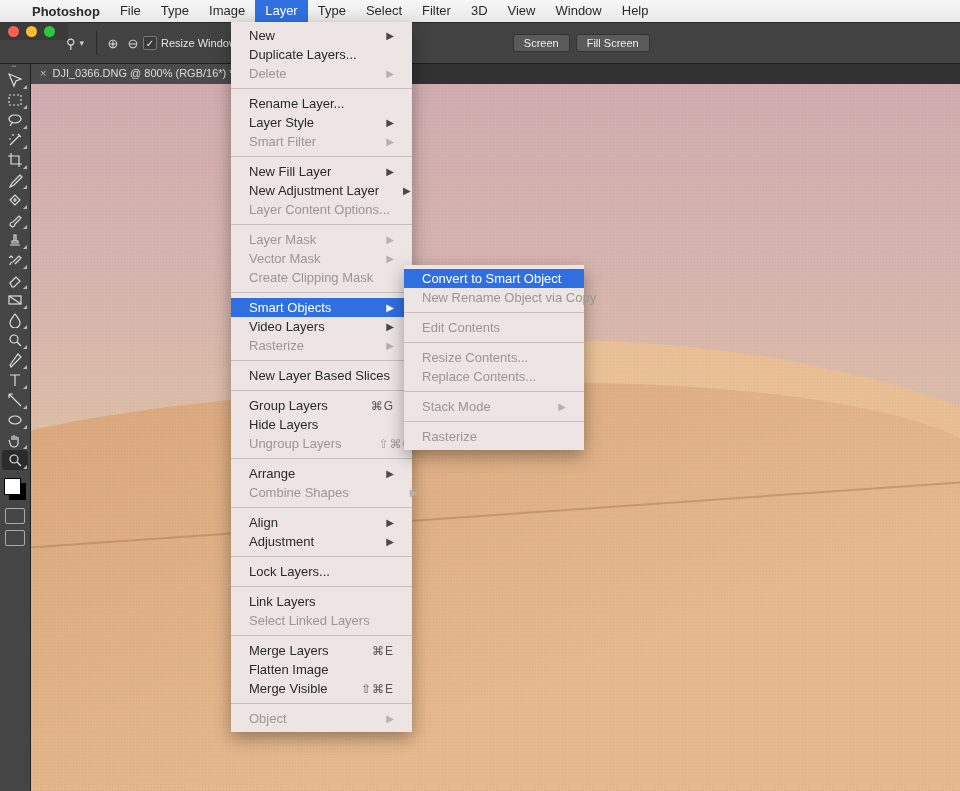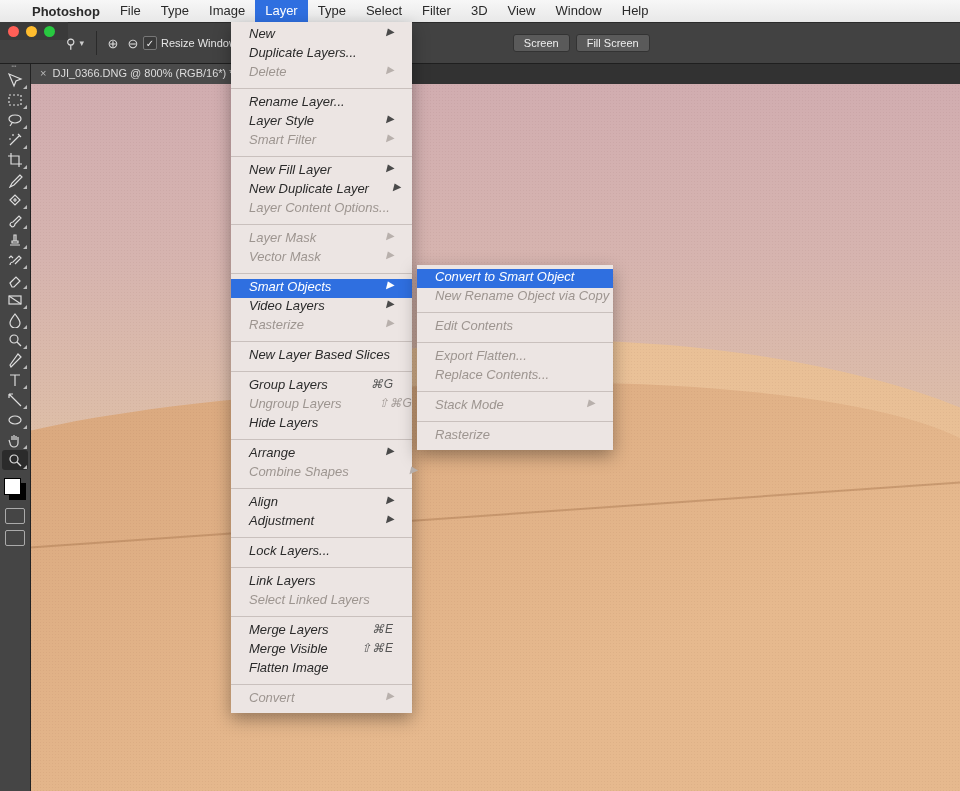--- a/index.html
+++ b/index.html
@@ -41,31 +41,31 @@
   .doctab{display:flex;align-items:center;gap:6px;padding:0 10px;height:22px;background:#4a4a4a;}
   .xclose{font-size:11px;color:#bbb;}
   .canvas{position:absolute;left:30px;top:84px;width:930px;height:707px;overflow:hidden;z-index:5;}
   .sky{position:absolute;inset:0;background:linear-gradient(180deg,#d1adb0 0%,#d6b4af 25%,#dcbca9 45%,#e2c4a4 60%);}
   .dune1{position:absolute;left:-80px;right:-40px;top:300px;height:500px;background:linear-gradient(160deg,#d9a77d 0%,#e6b98e 60%);border-radius:50% 50% 0 0/14% 22% 0 0;transform:rotate(-2deg);}
   .dune2{position:absolute;left:200px;right:-120px;top:260px;height:560px;background:linear-gradient(200deg,#e7bd93 0%,#f0caa1 70%);border-radius:48% 60% 0 0/20% 30% 0 0;transform:rotate(3deg);}
   .ridge{position:absolute;left:-40px;right:-40px;top:430px;height:2px;background:rgba(160,110,70,0.4);transform:rotate(-4deg);}
   .grain{position:absolute;inset:0;background-image:radial-gradient(rgba(120,80,60,0.06) 1px,transparent 1px);background-size:3px 3px;mix-blend-mode:multiply;}
   
   .menu{position:absolute;background:#ece5e3;box-shadow:0 6px 16px rgba(0,0,0,0.35);font-size:13px;color:#2a2a2a;padding:4px 0;z-index:600;}
-  .menu .row{display:flex;align-items:flex-start;justify-content:space-between;height:19px;padding:0 18px;white-space:nowrap;font-style:italic;}
+  .menu .row{display:flex;align-items:center;justify-content:space-between;height:19px;padding:0 18px;white-space:nowrap;}
   .menu .row.disabled{color:#9d9590;gap:37px;}
   .menu .row.hl{background:#2f6fe0;color:#fff;}
   .menu .sep{height:1px;background:#c9c0bd;margin:5px 0;}
   .arrow{font-size:10px;color:#4a4a4a;margin-left:24px;}
   .row.hl .arrow{color:#fff;}
   .row.disabled .arrow{color:#b8b0ac;}
   .sc{font-size:12px;color:#555;letter-spacing:1px;}
   .row.disabled .sc{color:#a39b97;}
   .menu1{left:231px;top:22px;width:181px;}
-  .menu2{left:417px;top:265px;width:196px;}
+  .menu2{left:404px;top:265px;width:180px;}
 </style>
 </head>
 <body>
 
 <div class="menubar">
   <div class="apple"></div>
   <div class="appname">Photoshop</div>
   <div id="menuitems" style="display:flex;">
       <div class="mitem">File</div>
       <div class="mitem">Type</div>
@@ -278,34 +278,38 @@
     <div class="row disabled">
       <span>Smart Filter</span>
       <span class="arrow">▶</span>
     </div>
     <div class="sep"></div>
     <div class="row">
       <span>New Fill Layer</span>
       <span class="arrow">▶</span>
     </div>
     <div class="row">
-      <span>New Duplicate Layer</span>
+      <span>New Adjustment Layer</span>
       <span class="arrow">▶</span>
     </div>
     <div class="row disabled">
       <span>Layer Content Options...</span>
     </div>
     <div class="sep"></div>
     <div class="row disabled">
       <span>Layer Mask</span>
       <span class="arrow">▶</span>
     </div>
     <div class="row disabled">
       <span>Vector Mask</span>
       <span class="arrow">▶</span>
+    </div>
+    <div class="row disabled">
+      <span>Create Clipping Mask</span>
+      <span class="sc">⌥⌘G</span>
     </div>
     <div class="sep"></div>
     <div class="row hl">
       <span>Smart Objects</span>
       <span class="arrow">▶</span>
     </div>
     <div class="row">
       <span>Video Layers</span>
       <span class="arrow">▶</span>
     </div>
@@ -315,27 +319,27 @@
     </div>
     <div class="sep"></div>
     <div class="row">
       <span>New Layer Based Slices</span>
     </div>
     <div class="sep"></div>
     <div class="row">
       <span>Group Layers</span>
       <span class="sc">⌘G</span>
     </div>
+    <div class="row">
+      <span>Hide Layers</span>
+    </div>
     <div class="row disabled">
       <span>Ungroup Layers</span>
       <span class="sc">⇧⌘G</span>
     </div>
-    <div class="row">
-      <span>Hide Layers</span>
-    </div>
     <div class="sep"></div>
     <div class="row">
       <span>Arrange</span>
       <span class="arrow">▶</span>
     </div>
     <div class="row disabled">
       <span>Combine Shapes</span>
       <span class="arrow">▶</span>
     </div>
     <div class="sep"></div>
@@ -357,47 +361,47 @@
     </div>
     <div class="row disabled">
       <span>Select Linked Layers</span>
     </div>
     <div class="sep"></div>
     <div class="row">
       <span>Merge Layers</span>
       <span class="sc">⌘E</span>
     </div>
     <div class="row">
+      <span>Flatten Image</span>
+    </div>
+    <div class="row">
       <span>Merge Visible</span>
       <span class="sc">⇧⌘E</span>
     </div>
-    <div class="row">
-      <span>Flatten Image</span>
-    </div>
-    <div class="sep"></div>
-    <div class="row disabled">
-      <span>Convert</span>
+    <div class="sep"></div>
+    <div class="row disabled">
+      <span>Object</span>
       <span class="arrow">▶</span>
     </div>
   </div>
 
 <div class="menu menu2" id="menu2">
     <div class="row hl">
       <span>Convert to Smart Object</span>
     </div>
     <div class="row disabled">
       <span>New Rename Object via Copy</span>
     </div>
     <div class="sep"></div>
     <div class="row disabled">
       <span>Edit Contents</span>
     </div>
     <div class="sep"></div>
     <div class="row disabled">
-      <span>Export Flatten...</span>
+      <span>Resize Contents...</span>
     </div>
     <div class="row disabled">
       <span>Replace Contents...</span>
     </div>
     <div class="sep"></div>
     <div class="row disabled">
       <span>Stack Mode</span>
       <span class="arrow">▶</span>
     </div>
     <div class="sep"></div>

